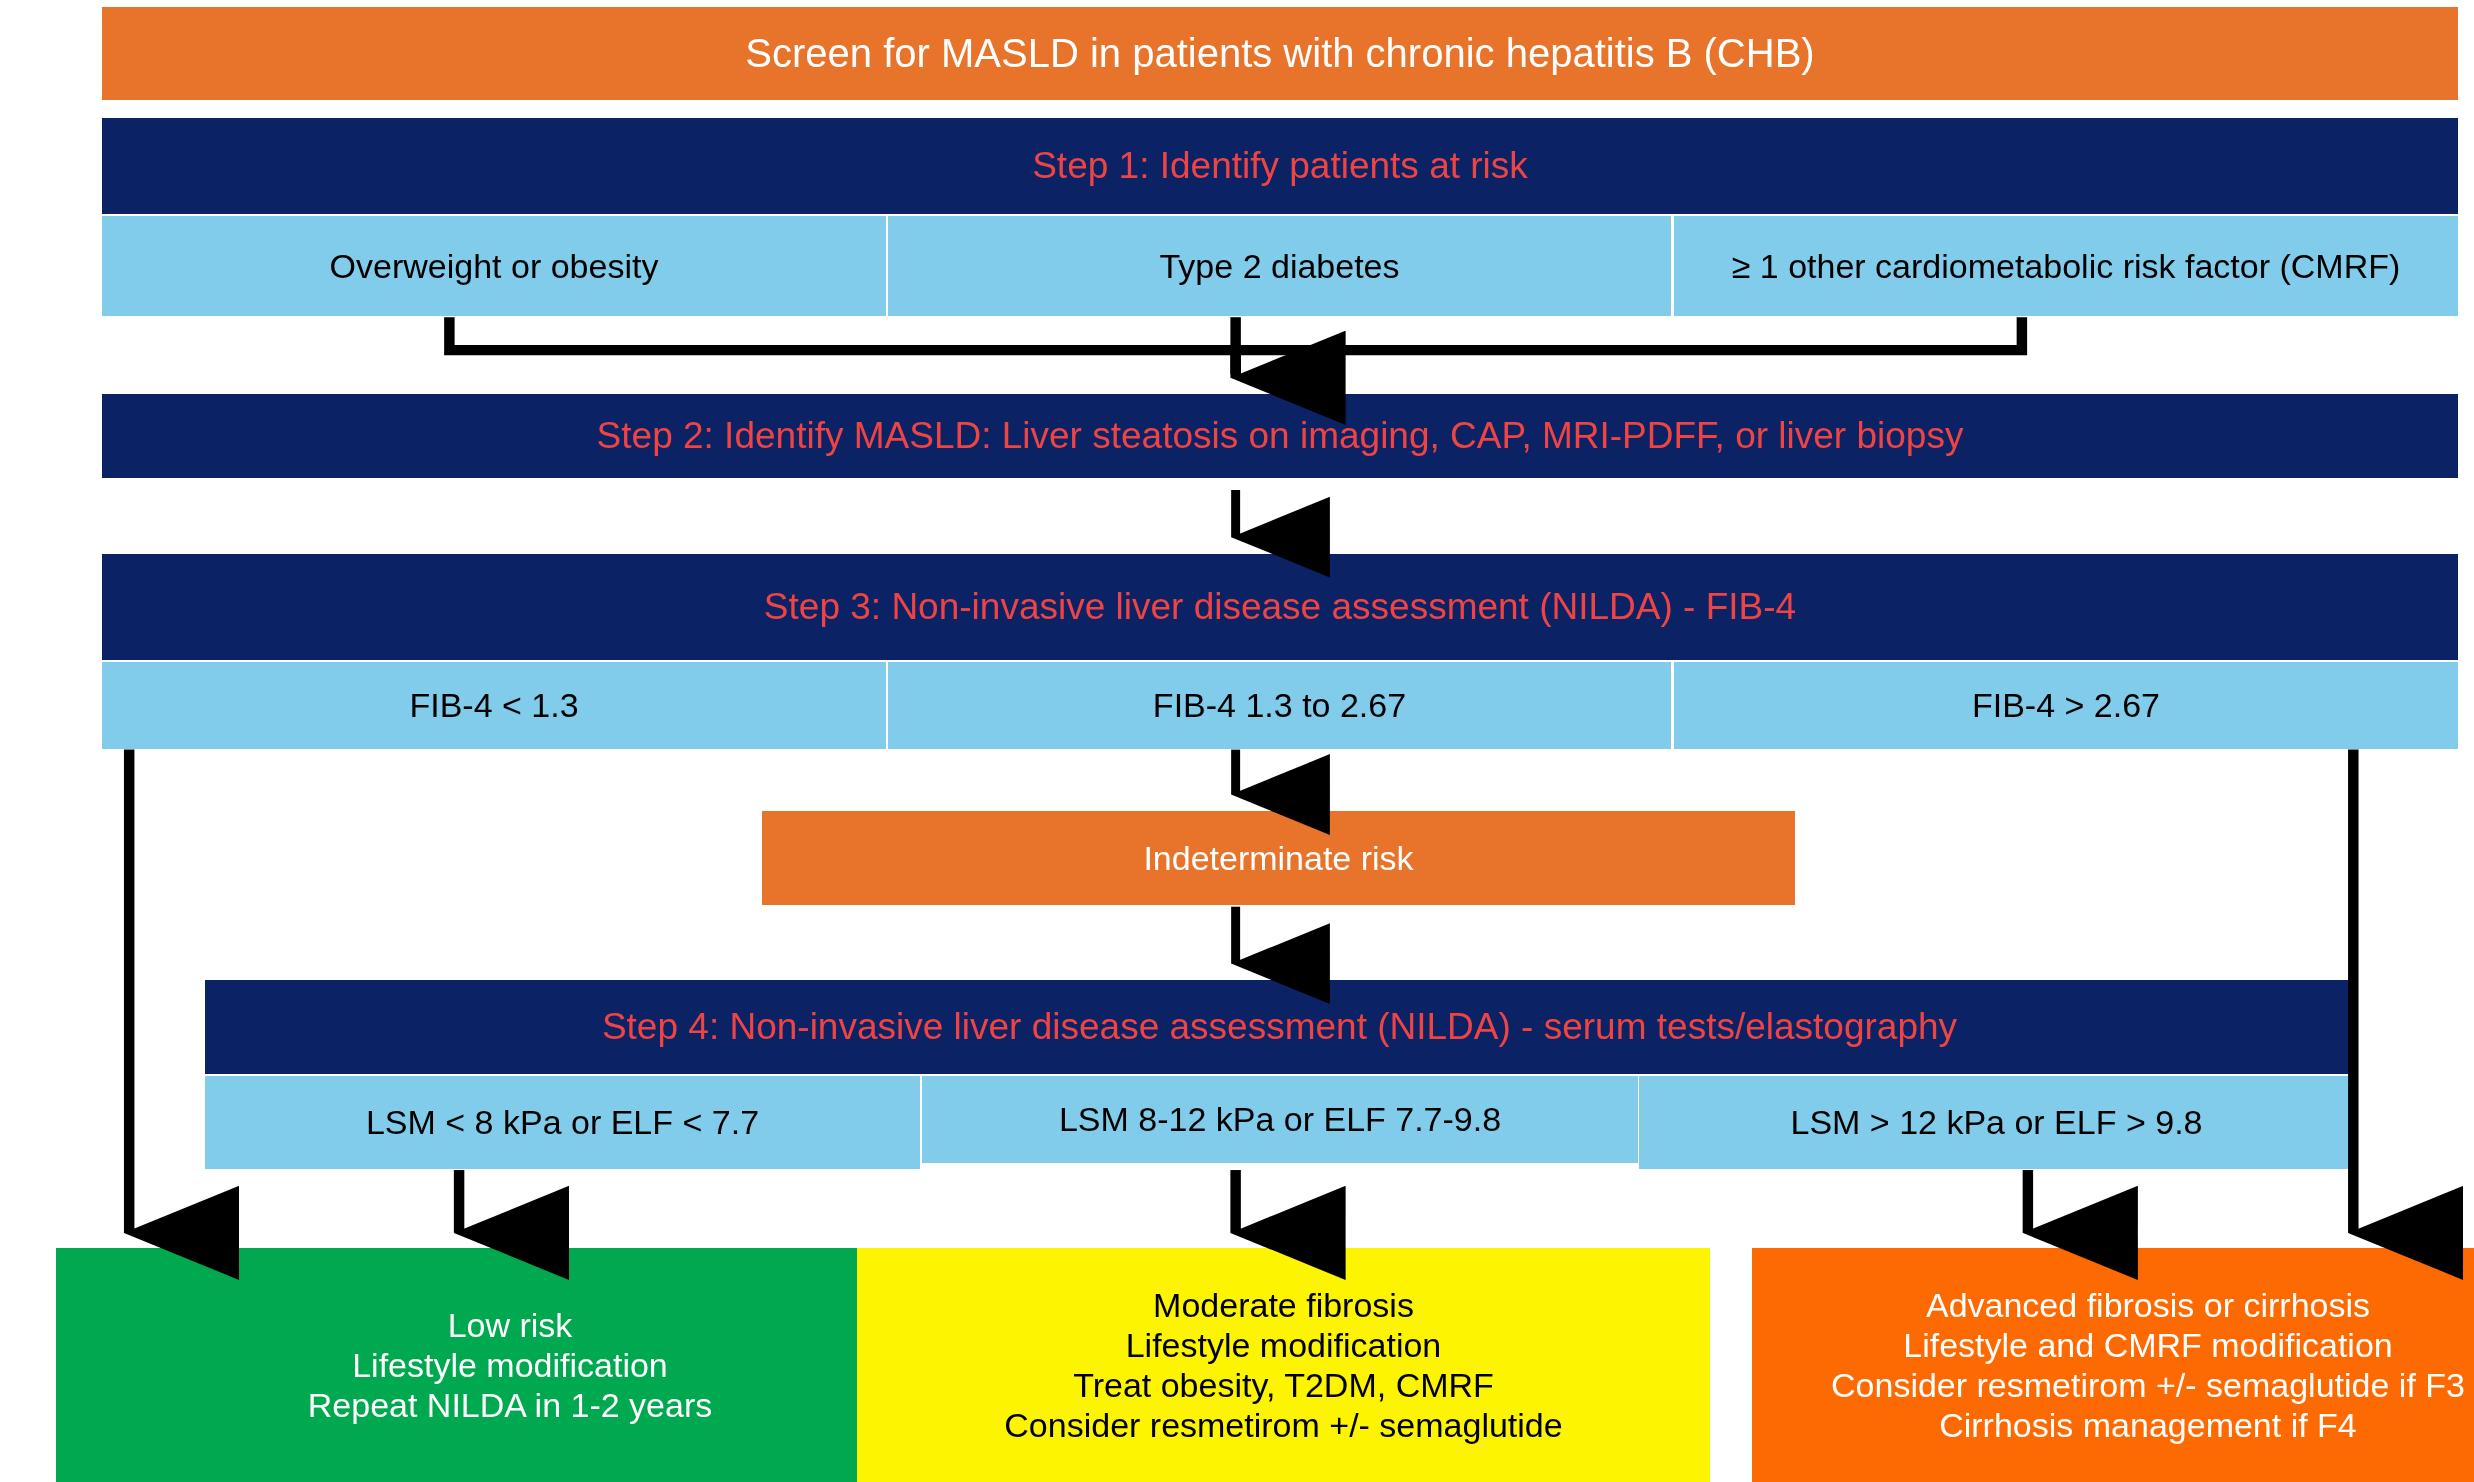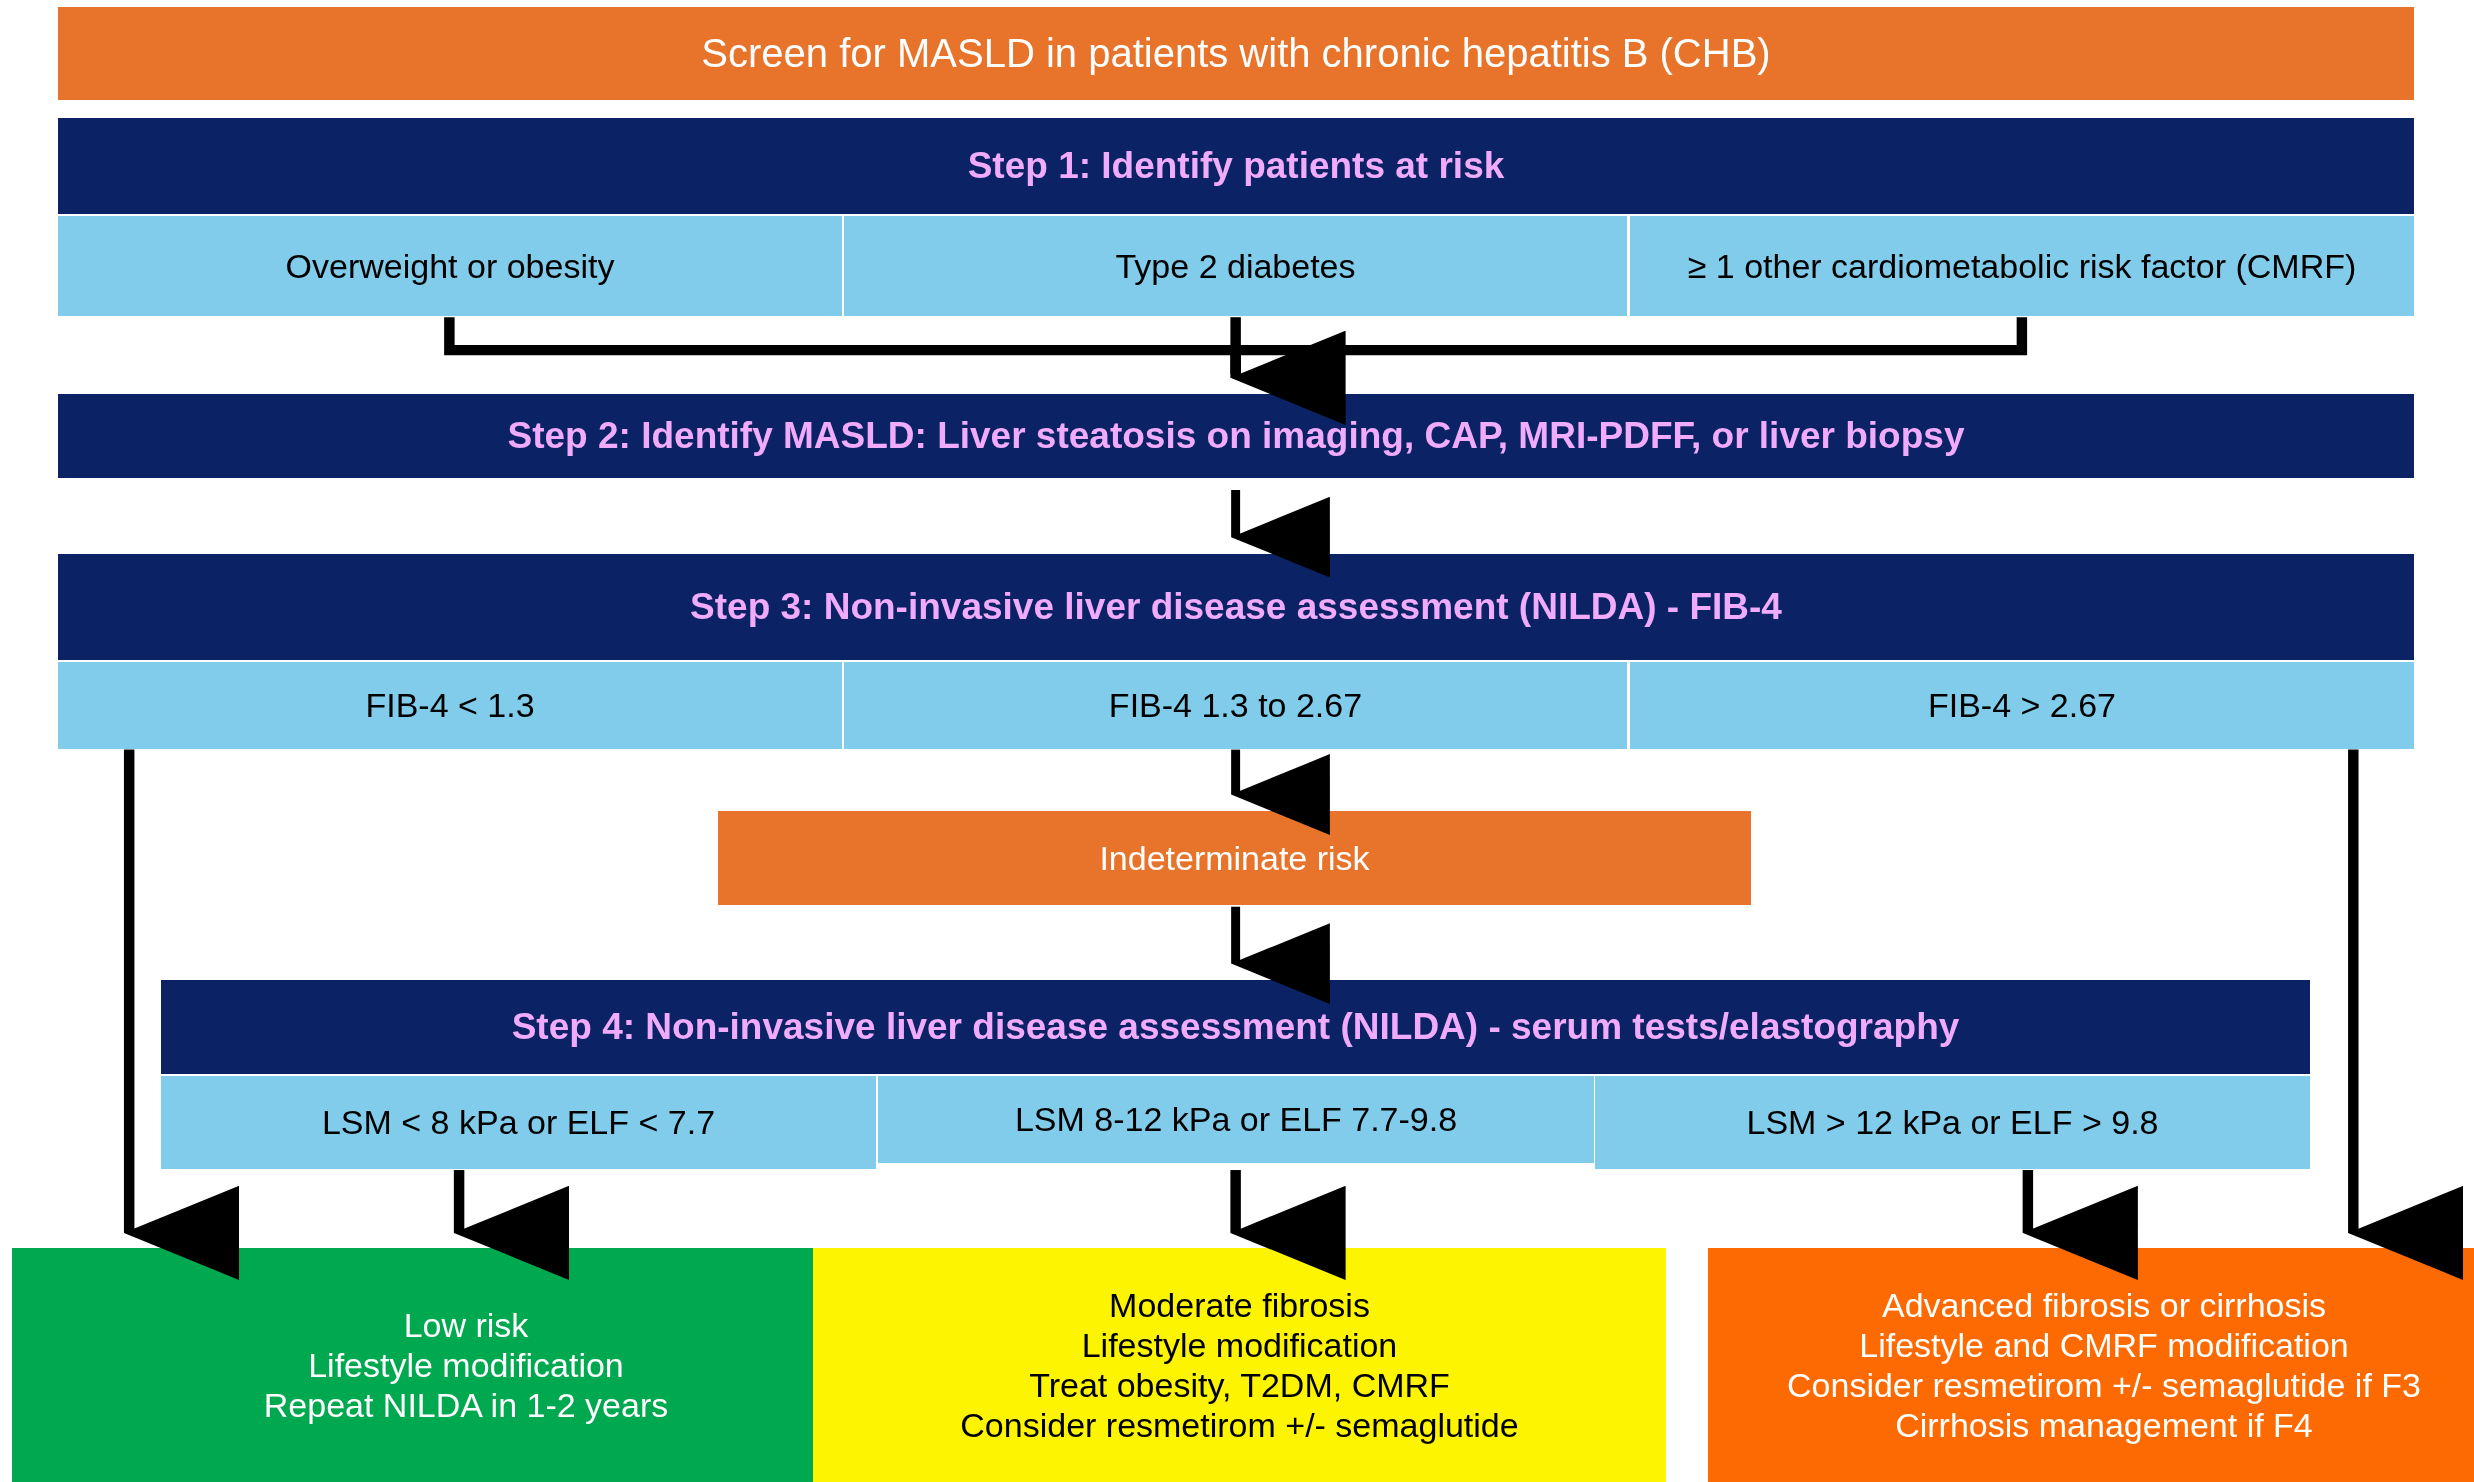--- a/index.html
+++ b/index.html
@@ -1,20 +1,20 @@
 <!DOCTYPE html>
 <html style="font-size:12px"><head>
 <meta charset="utf-8">
 <style>
   html,body{margin:0;padding:0;background:#ffffff;}
   body{font-family:"Liberation Sans", sans-serif;}
   #canvas{position:relative;width:2475px;height:1482px;background:#fff;overflow:hidden;}
-  .box{position:absolute;box-sizing:border-box;display:flex;align-items:center;justify-content:center;text-align:center;line-height:1.18;}
+  .box{position:absolute;box-sizing:border-box;display:flex;align-items:center;justify-content:center;text-align:center;line-height:1.18;margin-left:44px;}
   .orange-header{background:#E8742B;color:#ffffff;font-size:40px;font-weight:400;}
-  .navy{background:#0B2265;color:#f0abfc;font-size:37px;font-weight:700;}
+  .navy{background:#0B2265;color:#ef4444;font-size:37px;font-weight:400;}
   .lightblue{background:#80CCEA;color:#000000;font-size:34px;font-weight:400;}
   .orange-mid{background:#E8742B;color:#ffffff;font-size:34px;font-weight:400;}
   .green-res{background:#00A94F;color:#ffffff;font-size:34px;font-weight:400;}
   .yellow-res{background:#FCF400;color:#000000;font-size:34px;font-weight:400;text-align:right;}
   .orange-res{background:#FD6A02;color:#ffffff;font-size:34px;font-weight:400;}
   .multiline{flex-direction:column;}
   .multiline > span{display:block;}
   svg.arrows{position:absolute;left:0;top:0;width:2475px;height:1482px;pointer-events:none;}
 </style>
 </head>

